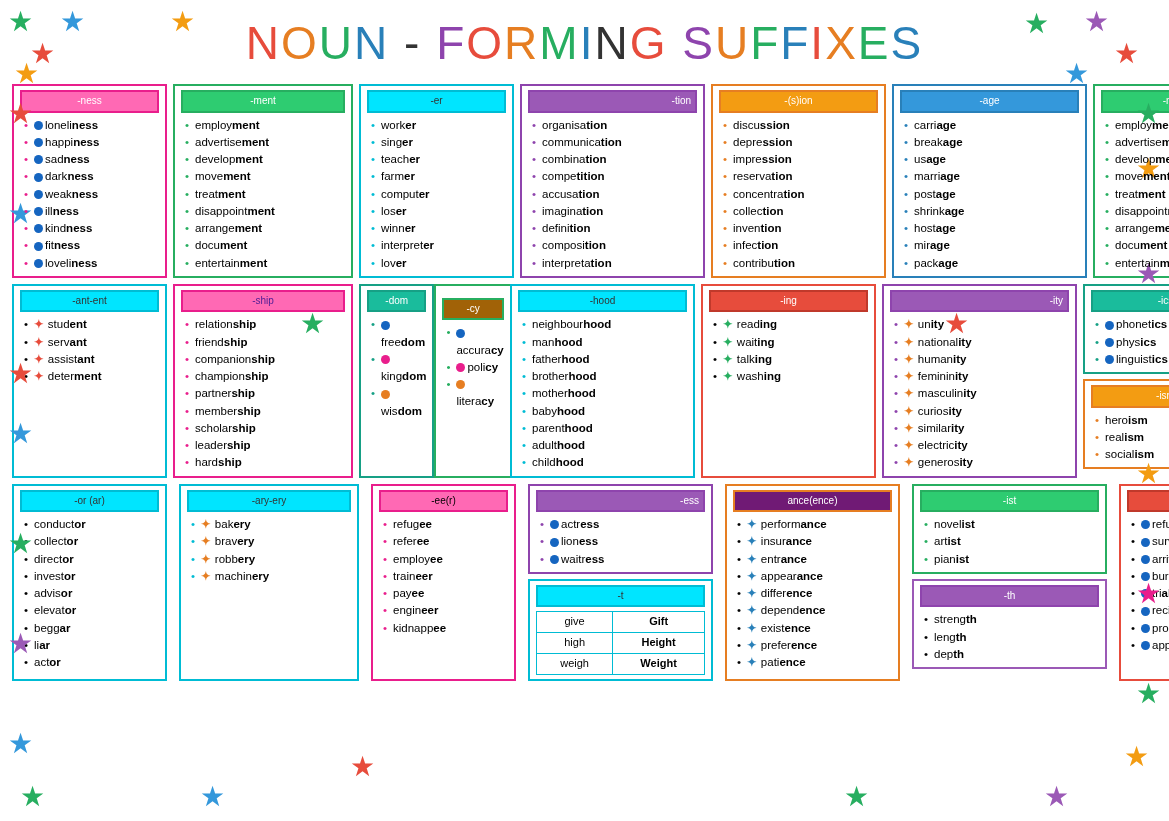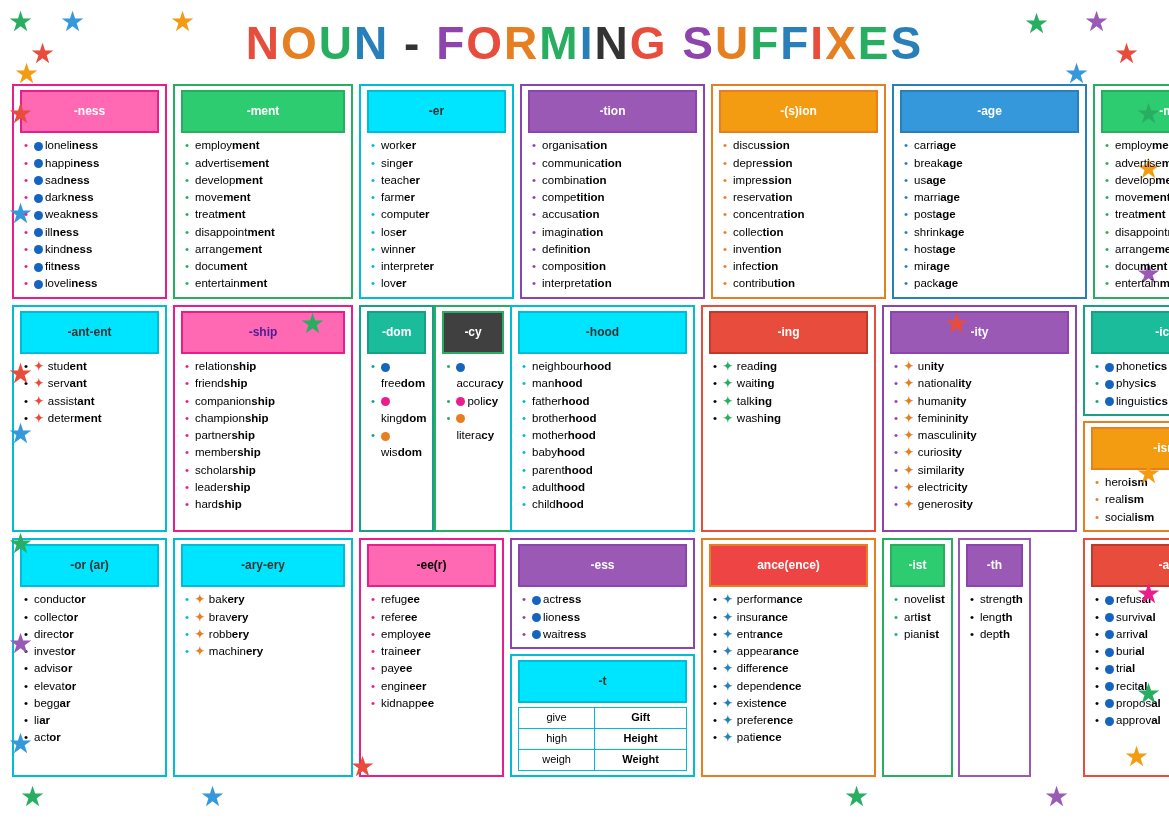--- a/index.html
+++ b/index.html
@@ -18,21 +18,21 @@
       padding: 8px;
       position: relative;
     }
     .title-area {
       text-align: center;
       padding: 8px 0 14px 0;
       position: relative;
     }
     .title {
       font-size: 46px;
-      font-weight: 700;
+      font-weight: 400;
       font-family: Arial Black, Arial, sans-serif;
       letter-spacing: 2px;
     }
     .title span { display: inline; }
     .n { color: #e74c3c; }
     .o { color: #e67e22; }
     .u { color: #27ae60; }
     .n2 { color: #2980b9; }
     .f { color: #8e44ad; }
     .or { color: #e74c3c; }
@@ -55,23 +55,23 @@
     }
 
     .suffix-box {
       border: 2px solid;
       padding: 4px 6px;
       font-size: 11.5px;
       line-height: 1.45;
     }
     .suffix-box .header {
       text-align: center;
-      font-weight: 700;
-      font-size: 12px;
-      padding: 11px 4px;
+      font-weight: 400;
+      font-size: 10px;
+      padding: 2px 4px;
       margin-bottom: 4px;
       border: 2px solid;
     }
     .suffix-box ul {
       list-style: none;
       padding-left: 4px;
     }
     .suffix-box ul li {
       padding-left: 10px;
       position: relative;
@@ -90,21 +90,21 @@
 
     .green { border-color: #27ae60; }
     .green .header { background: #2ecc71; border-color: #27ae60; color: white; }
     .green ul li::before { color: #27ae60; }
 
     .cyan { border-color: #00bcd4; }
     .cyan .header { background: #00e5ff; border-color: #00bcd4; color: #333; }
     .cyan ul li::before { color: #00bcd4; }
 
     .purple { border-color: #8e44ad; }
-    .purple .header { background: #9b59b6; border-color: #8e44ad; color: white; }
+    .purple .header { background: #9b59b6; border-color: #8e44ad; color: white; text-align: right; }
     .purple ul li::before { color: #8e44ad; }
 
     .blue { border-color: #2980b9; }
     .blue .header { background: #3498db; border-color: #2980b9; color: white; }
     .blue ul li::before { color: #2980b9; }
 
     .orange { border-color: #e67e22; }
     .orange .header { background: #f39c12; border-color: #e67e22; color: white; }
     .orange ul li::before { color: #e67e22; }
 
@@ -317,21 +317,21 @@
     <div style="display:flex;flex-direction:row;">
       <div class="suffix-box teal">
         <div class="header" style="background:#1abc9c; border-color:#16a085; color:white;">-dom</div>
         <ul>
           <li><span class="icon-circle ic-blue"></span>free<strong>dom</strong></li>
           <li><span class="icon-circle ic-pink"></span>king<strong>dom</strong></li>
           <li><span class="icon-circle ic-orange"></span>wis<strong>dom</strong></li>
         </ul>
       </div>
       <div class="suffix-box green">
-        <div class="header" style="background:#404040; border-color:#27ae60; color:white;">-cy</div>
+        <div class="header" style="background:#a16207; border-color:#27ae60; color:white;margin-top:8px;">-cy</div>
         <ul>
           <li><span class="icon-circle ic-blue"></span>accura<strong>cy</strong></li>
           <li><span class="icon-circle ic-pink"></span>poli<strong>cy</strong></li>
           <li><span class="icon-circle ic-orange"></span>litera<strong>cy</strong></li>
         </ul>
       </div>
     </div>
 
     <div class="suffix-box cyan">
       <div class="header" style="background:#00e5ff; border-color:#00bcd4; color:#333;">-hood</div>
@@ -386,21 +386,21 @@
         <div class="header" style="background:#f39c12; border-color:#e67e22; color:white;">-ism</div>
         <ul>
           <li>hero<strong>ism</strong></li>
           <li>real<strong>ism</strong></li>
           <li>social<strong>ism</strong></li>
         </ul>
       </div>
     </div>
   </div>
 
-  <div style="display:grid; grid-template-columns:155px 180px 145px 185px 175px 195px 165px; gap:6px; padding:0 4px; margin-top:6px;">
+  <div style="display:grid; grid-template-columns:155px 180px 145px 185px 175px 195px 165px; gap:12px; padding:0 4px; margin-top:6px;">
 
     <div class="suffix-box" style="border-color:#00bcd4;">
       <div class="header" style="background:#00e5ff; border-color:#00bcd4; color:#333;">-or (ar)</div>
       <ul>
         <li>conduct<strong>or</strong></li>
         <li>collect<strong>or</strong></li>
         <li>direct<strong>or</strong></li>
         <li>invest<strong>or</strong></li>
         <li>advis<strong>or</strong></li>
         <li>elevat<strong>or</strong></li>
@@ -457,35 +457,35 @@
           <tr>
             <td>weigh</td>
             <td><strong>Weight</strong></td>
           </tr>
         </tbody>
           </table>
       </div>
     </div>
 
     <div class="suffix-box" style="border-color:#e67e22;">
-      <div class="header" style="background:#ef4444; border-color:#e67e22; color:white;">ance(ence)</div>
+      <div class="header" style="background:#701a75; border-color:#e67e22; color:white;">ance(ence)</div>
       <ul>
         <li><span class="icon-arrow arrow-blue">✦</span> perform<strong>ance</strong></li>
         <li><span class="icon-arrow arrow-blue">✦</span> insur<strong>ance</strong></li>
         <li><span class="icon-arrow arrow-blue">✦</span> entr<strong>ance</strong></li>
         <li><span class="icon-arrow arrow-blue">✦</span> appear<strong>ance</strong></li>
         <li><span class="icon-arrow arrow-blue">✦</span> differ<strong>ence</strong></li>
         <li><span class="icon-arrow arrow-blue">✦</span> depend<strong>ence</strong></li>
         <li><span class="icon-arrow arrow-blue">✦</span> exist<strong>ence</strong></li>
         <li><span class="icon-arrow arrow-blue">✦</span> prefer<strong>ence</strong></li>
         <li><span class="icon-arrow arrow-blue">✦</span> pati<strong>ence</strong></li>
       </ul>
     </div>
 
-    <div style="display:flex;flex-direction:row;gap:5px;">
+    <div style="display:flex;flex-direction:column;gap:5px;">
       <div class="suffix-box green">
         <div class="header" style="background:#2ecc71; border-color:#27ae60; color:white;">-ist</div>
         <ul>
           <li>novel<strong>ist</strong></li>
           <li>art<strong>ist</strong></li>
           <li>pian<strong>ist</strong></li>
         </ul>
       </div>
       <div class="suffix-box" style="border-color:#9b59b6;">
         <div class="header" style="background:#9b59b6; border-color:#8e44ad; color:white;">-th</div>

